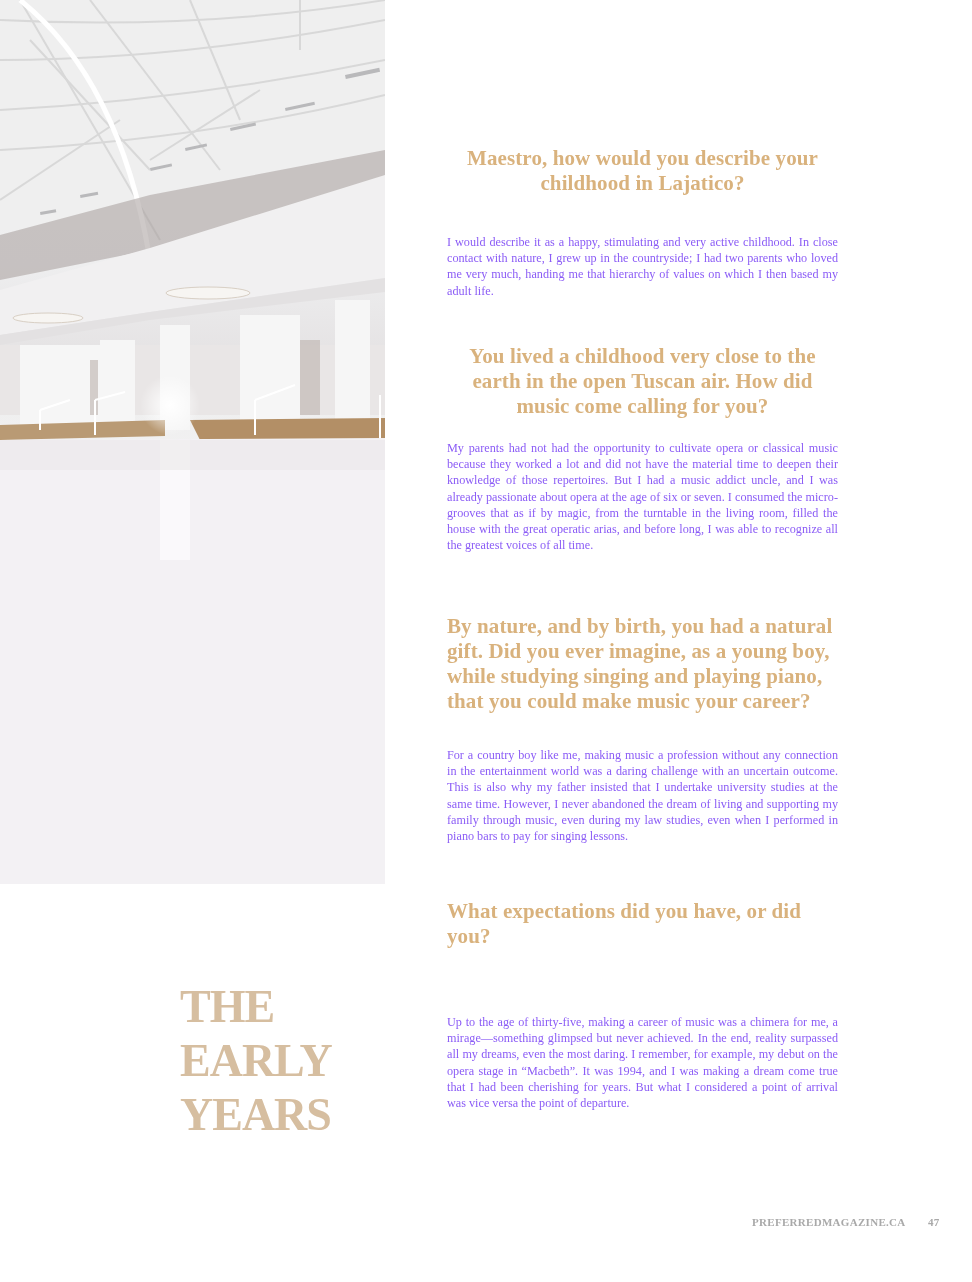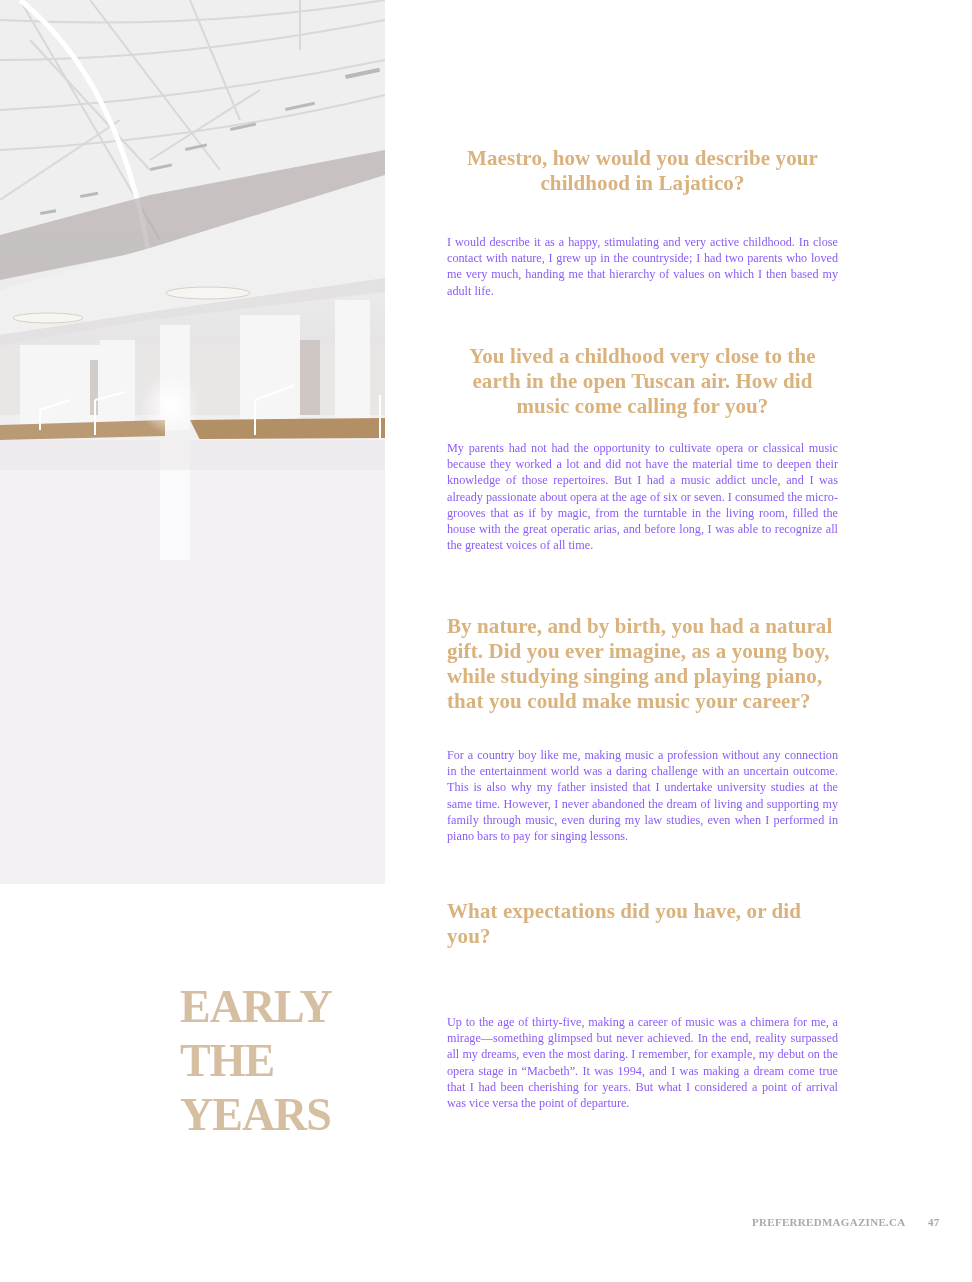--- a/index.html
+++ b/index.html
@@ -125,22 +125,22 @@
     </radialGradient>
     <circle cx="170" cy="405" r="30" fill="url(#flare)"></circle>
 
     <path d="M0 440 L385 438 L385 884 L0 884 Z" fill="#f3f1f4"></path>
     <rect x="160" y="440" width="30" height="120" fill="#ffffff" opacity="0.6"></rect>
     <rect x="0" y="440" width="385" height="30" fill="#ebe8ea" opacity="0.6"></rect>
   </svg>
 </div>
 
 <div class="section-title">
+  <span>THE</span>
   <span>EARLY</span>
-  <span>THE</span>
   <span>YEARS</span>
 </div>
 
 <div class="qa" id="qa1">
   <h2 class="question">Maestro, how would you describe your childhood in Lajatico?</h2>
   <p class="answer">I would describe it as a happy, stimulating and very active childhood. In close contact with nature, I grew up in the countryside; I had two parents who loved me very much, handing me that hierarchy of values on which I then based my adult life.</p>
 </div>
 
 <div class="qa" id="qa2">
   <h2 class="question">You lived a childhood very close to the earth in the open Tuscan air. How did music come calling for you?</h2>

